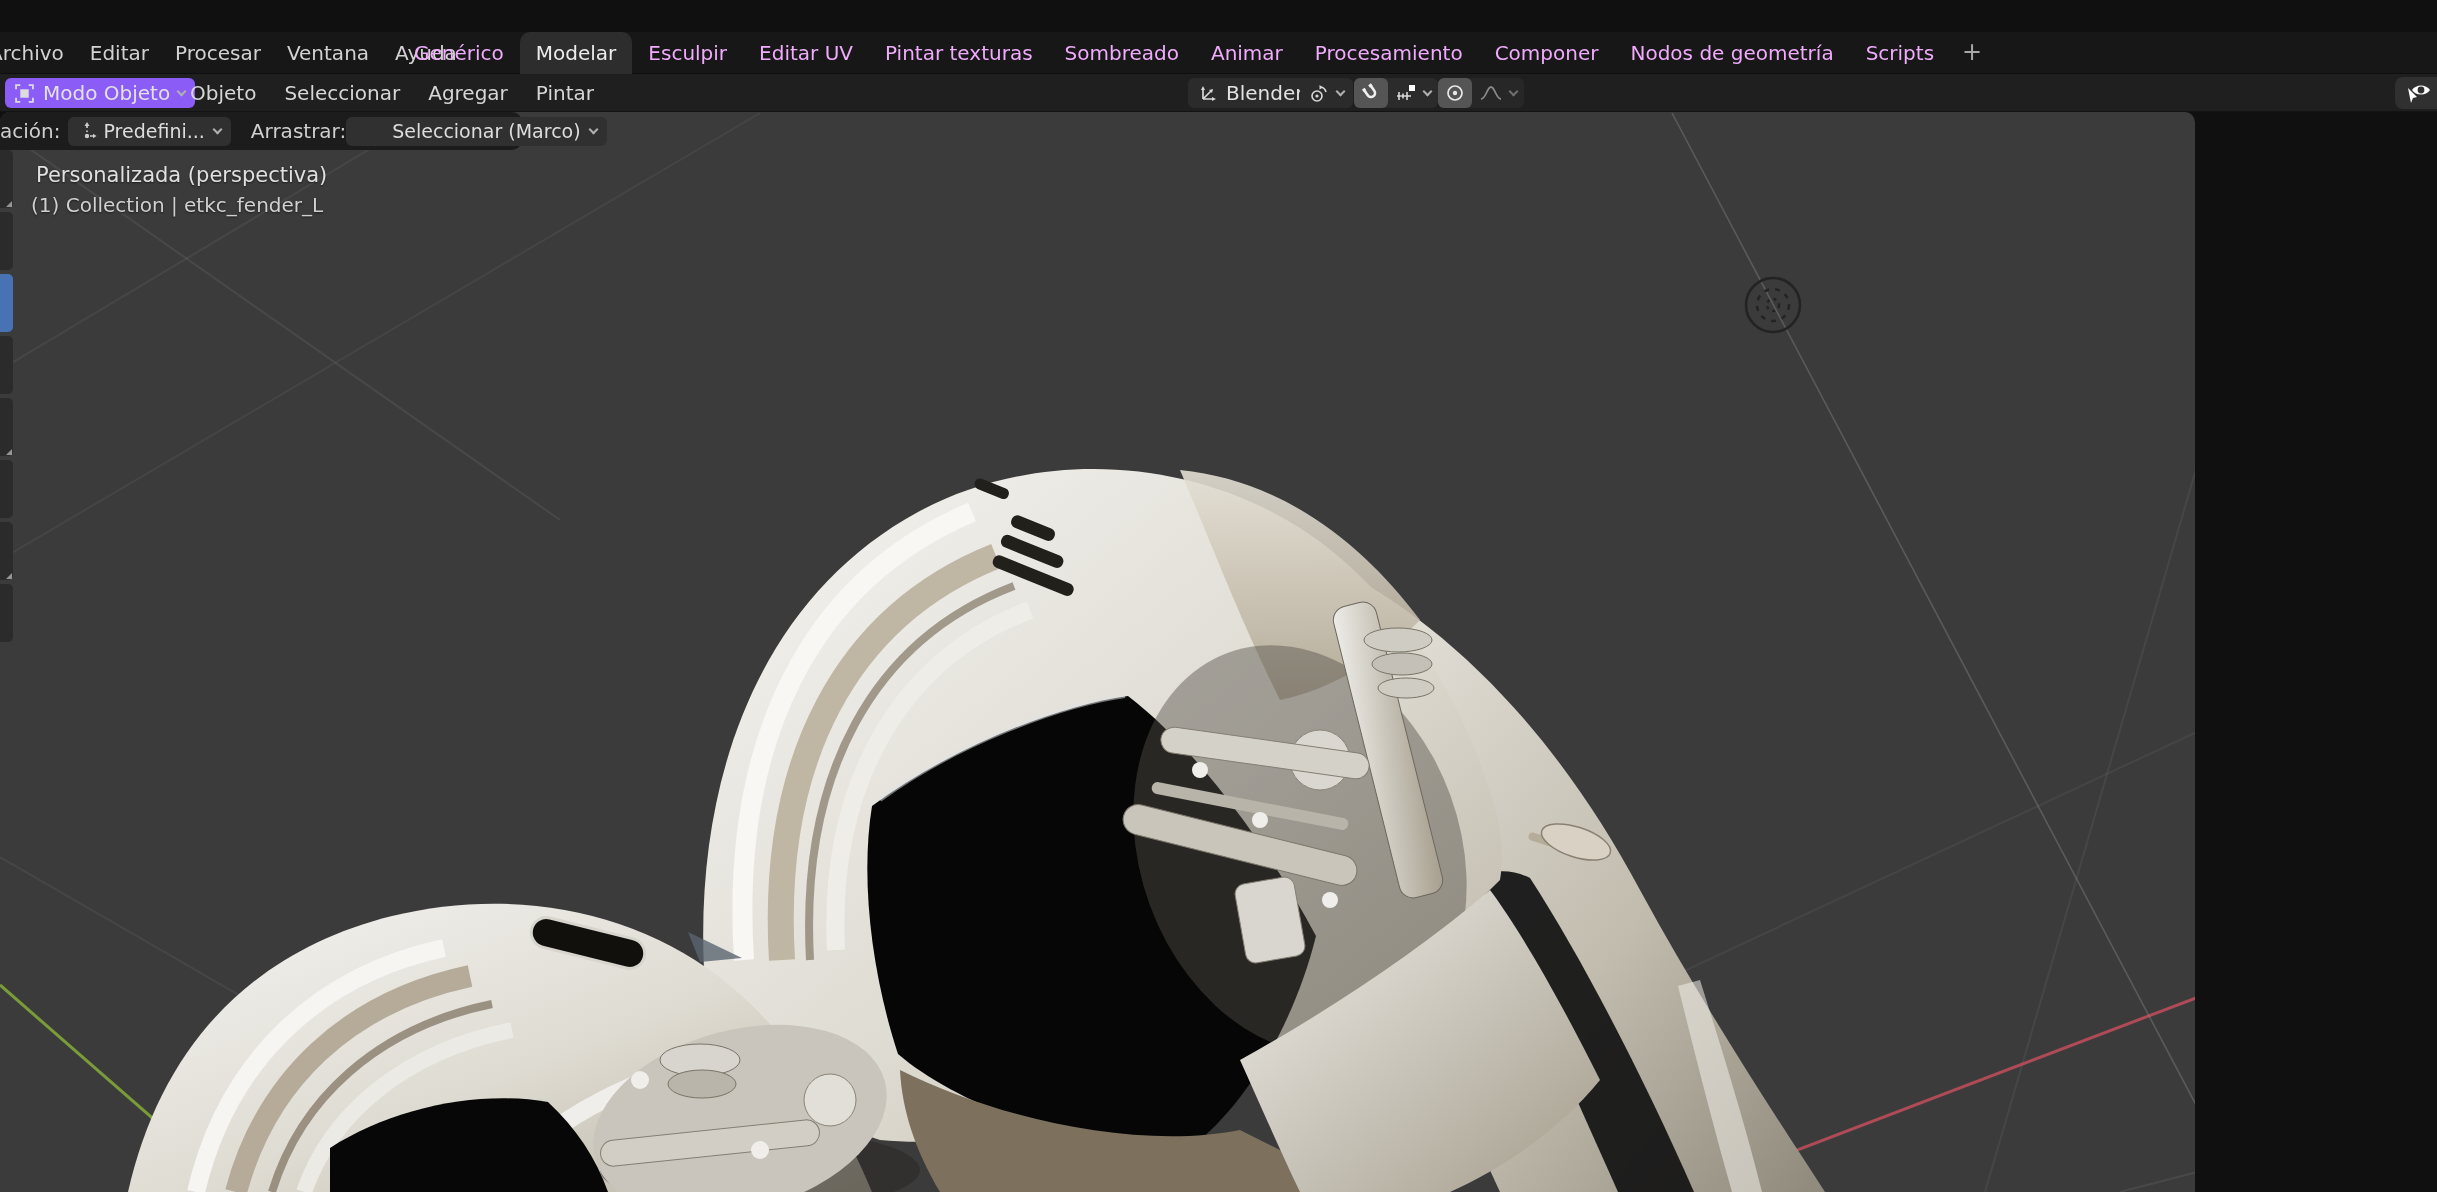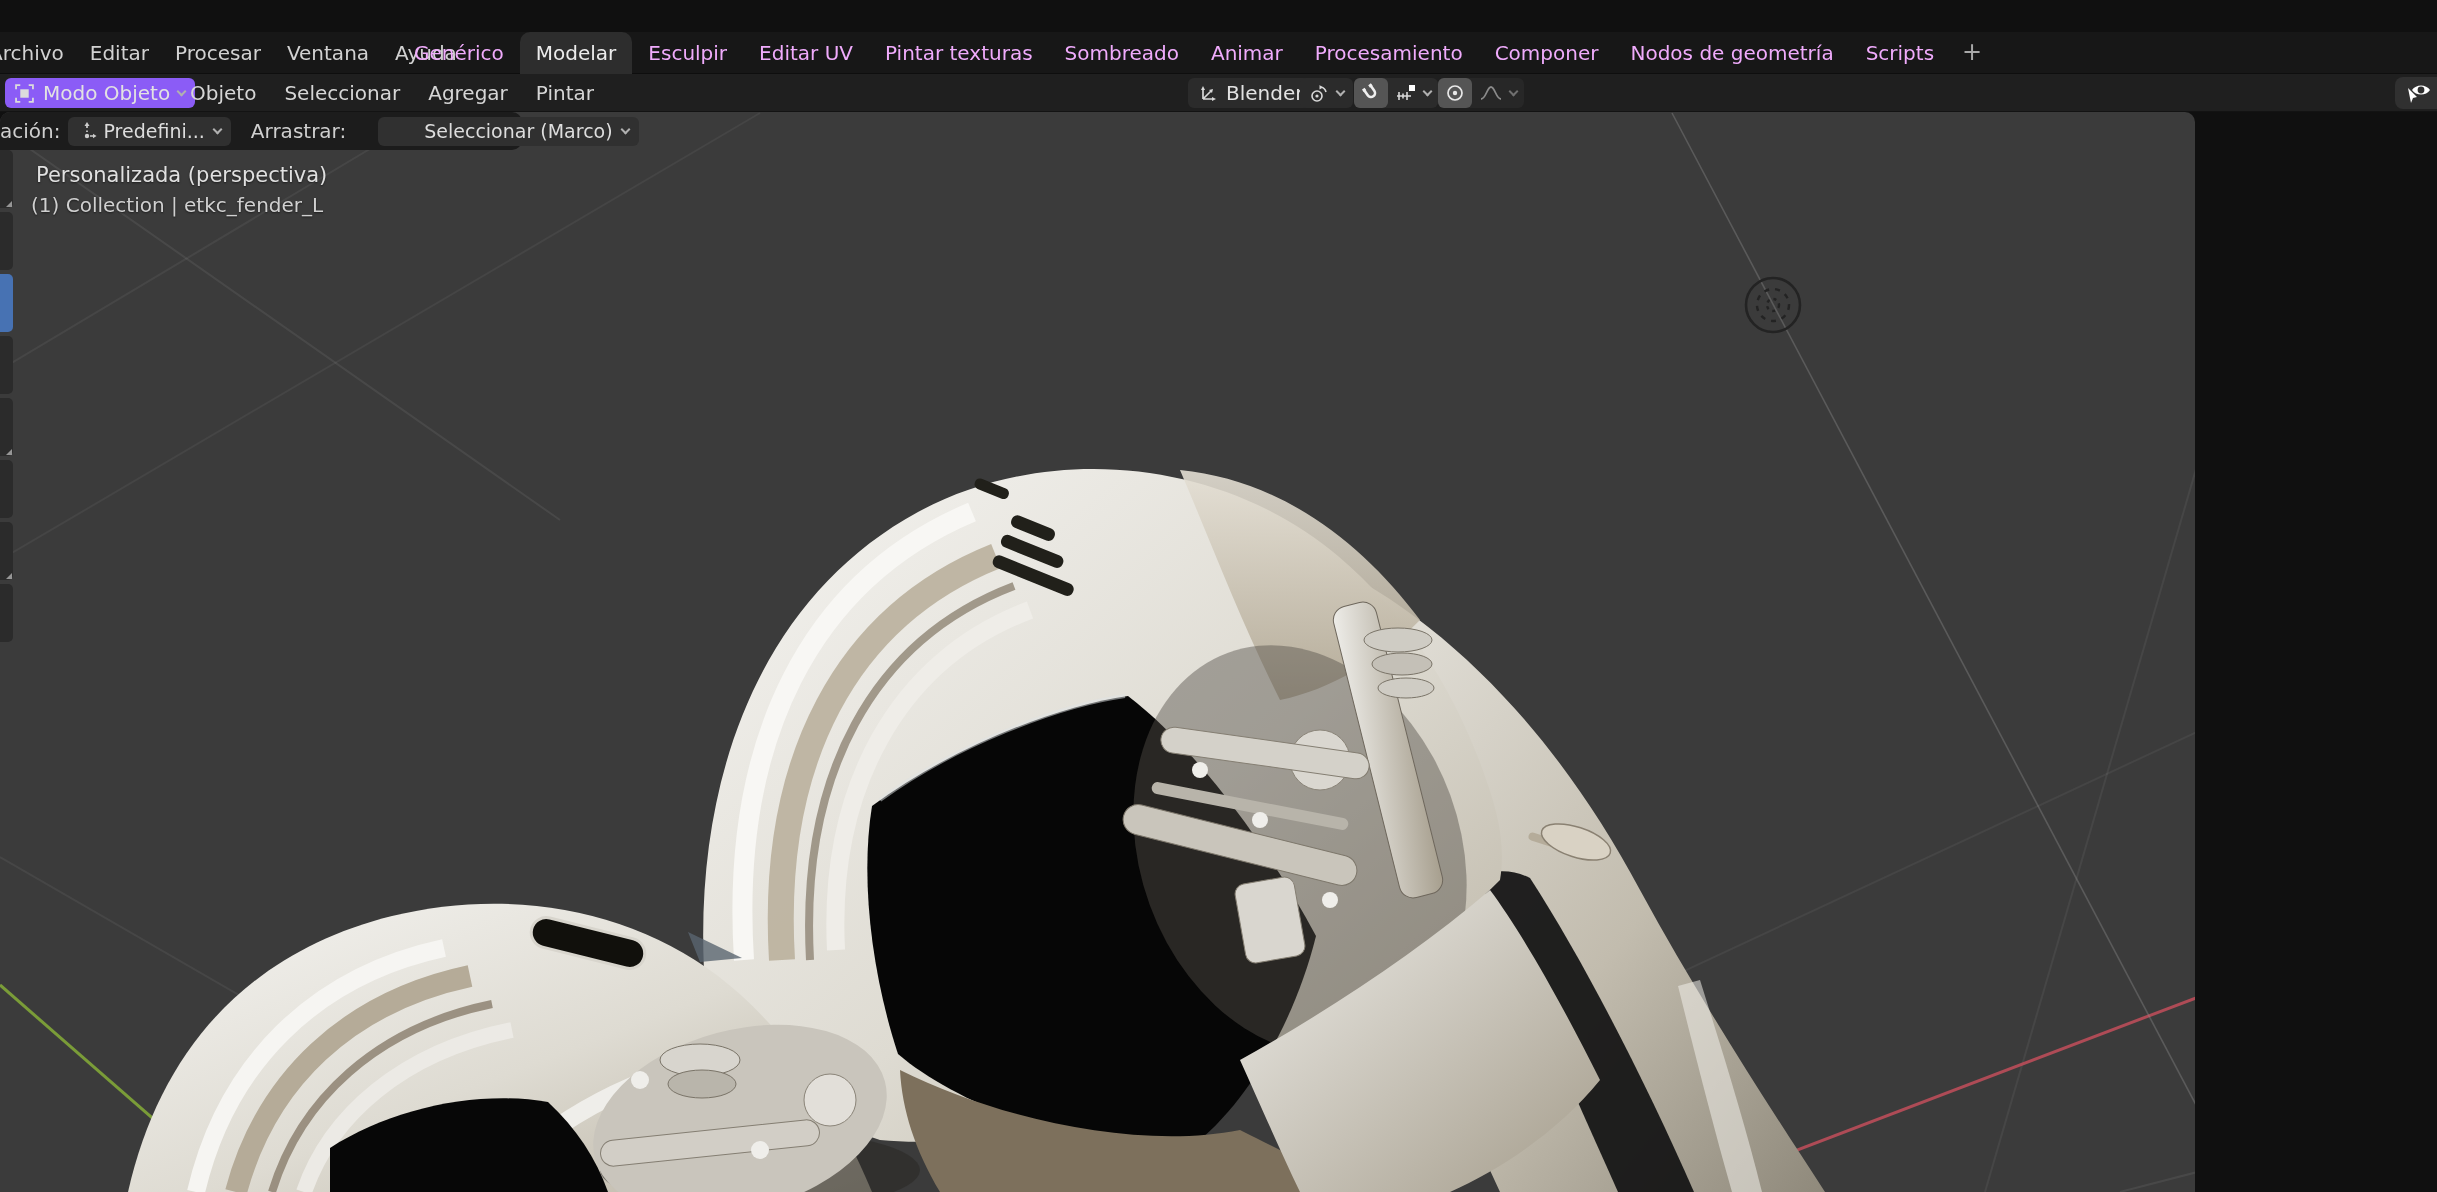--- a/index.html
+++ b/index.html
@@ -321,21 +321,21 @@
               <path d="M6.5,5 L9,1 L11.5,5 Z" fill="#cccccc"></path>
               <circle cx="9" cy="15" r="2.2" fill="#cccccc"></circle>
               <path d="M12,15 H16" stroke="#cccccc" stroke-width="1.7"></path>
               <path d="M15,12.8 L18.5,15 L15,17.2 Z" fill="#cccccc"></path>
             </svg>
         </span>
         <span class="ptext">Predefini...</span>
         <span class="chev"></span>
       </div>
       <span class="lbl" style="margin-left:12px;">Arrastrar:</span>
-      <div class="pill" style="margin-left:32px;padding-left:44px;">
+      <div class="pill" style="margin-left:0;padding-left:44px;">
         <span class="ptext" style="margin-left:2px;">Seleccionar (Marco)</span>
         <span class="chev"></span>
       </div>
     </div>
 
     <div class="toolbar">
       <div class="tbtn">
           <span class="tri"></span>
         </div>
       <div class="tbtn"></div>

